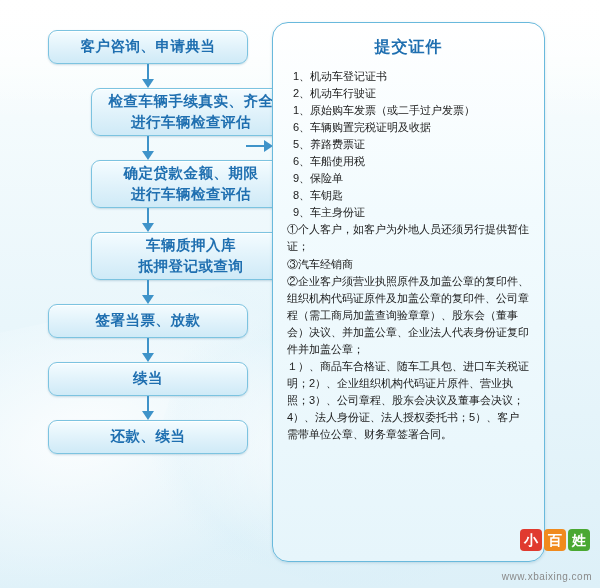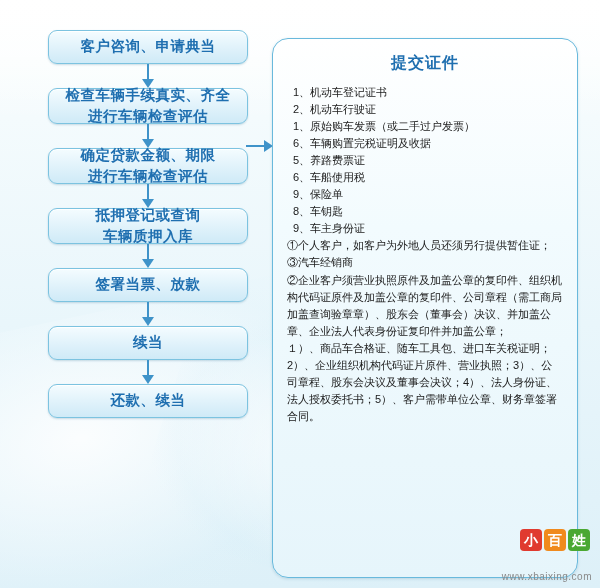--- a/index.html
+++ b/index.html
@@ -71,21 +71,21 @@
     letter-spacing: 0.5px;
     display: flex;
     align-items: center;
     justify-content: center;
   }
   .flow-node .line {
     display: block;
     line-height: 1.45;
   }
   .node-h1 { height: 34px; }
-  .node-h2 { height: 36px; }
+  .node-h2 { height: 48px; margin-left: 43px; }
 
   .connector {
     position: relative;
     width: 200px;
     height: 24px;
   }
   .connector .stem {
     position: absolute;
     left: 99px;
     top: 0;
@@ -129,30 +129,29 @@
     border-top: 6px solid transparent;
     border-bottom: 6px solid transparent;
     border-left: 9px solid #3f93c9;
   }
 
   
   #docs-panel {
     position: absolute;
     left: 272px;
     top: 22px;
-    width: 306px;
+    width: 273px;
     height: 540px;
     box-sizing: border-box;
     border: 1px solid #69b9dc;
     border-radius: 16px;
     background: linear-gradient(180deg, #ffffff 0%, #f2fbfe 35%, #e6f5fb 100%);
     box-shadow: 0 1px 3px rgba(60,120,150,0.22), inset 0 1px 0 #ffffff;
     padding: 14px 14px 10px 14px;
     overflow: hidden;
-    margin-top: 16px;
   }
   #docs-title {
     text-align: center;
     color: #1f6fb0;
     font-size: 16px;
     font-weight: bold;
     letter-spacing: 1px;
     margin-bottom: 10px;
   }
   .docs-line {
@@ -245,22 +244,22 @@
       </div>
     </div>
 
     <div class="connector">
       <div class="stem"></div>
       <div class="head"></div>
     </div>
 
     <div class="flow-node node-h2">
       <div>
+        <span class="line">车辆质押入库</span>
         <span class="line">抵押登记或查询</span>
-        <span class="line">车辆质押入库</span>
       </div>
     </div>
 
     <div class="connector">
       <div class="stem"></div>
       <div class="head"></div>
     </div>
 
     <div class="flow-node node-h1">
       <span class="line">签署当票、放款</span>

